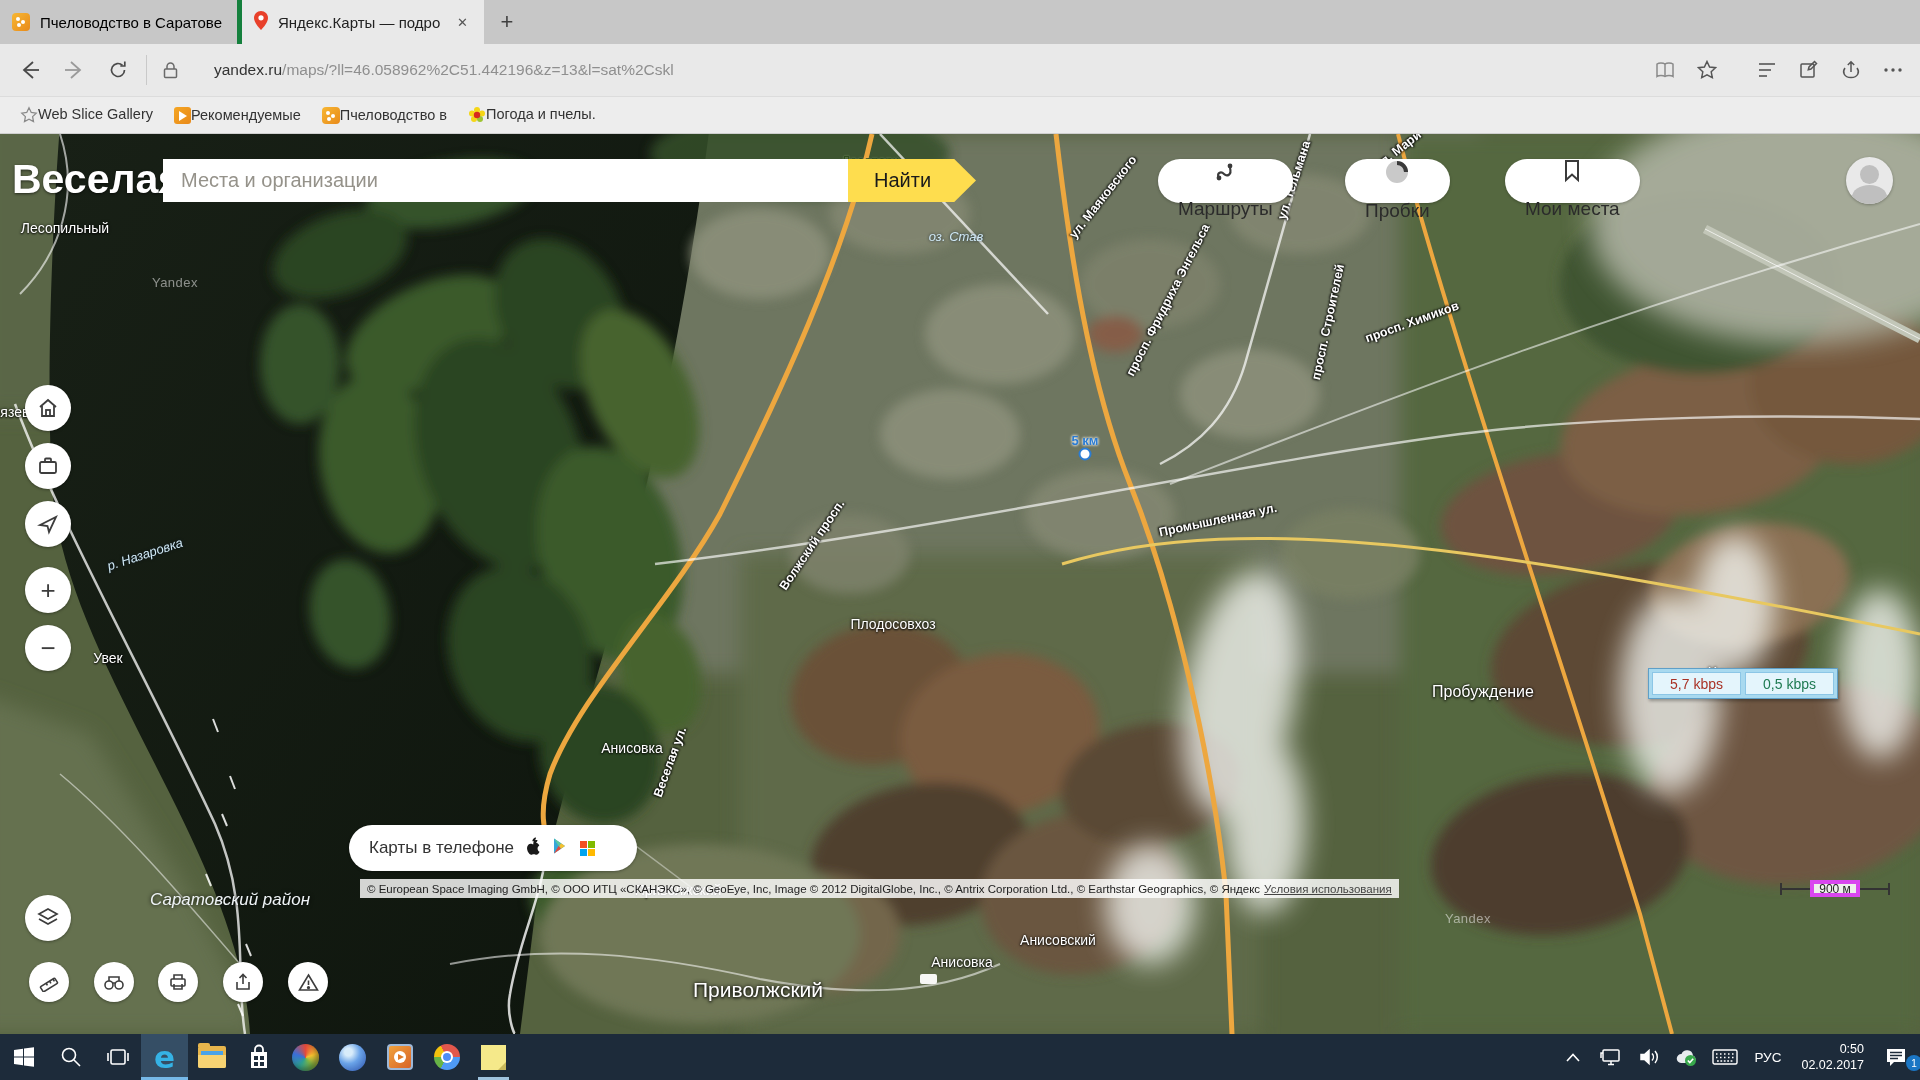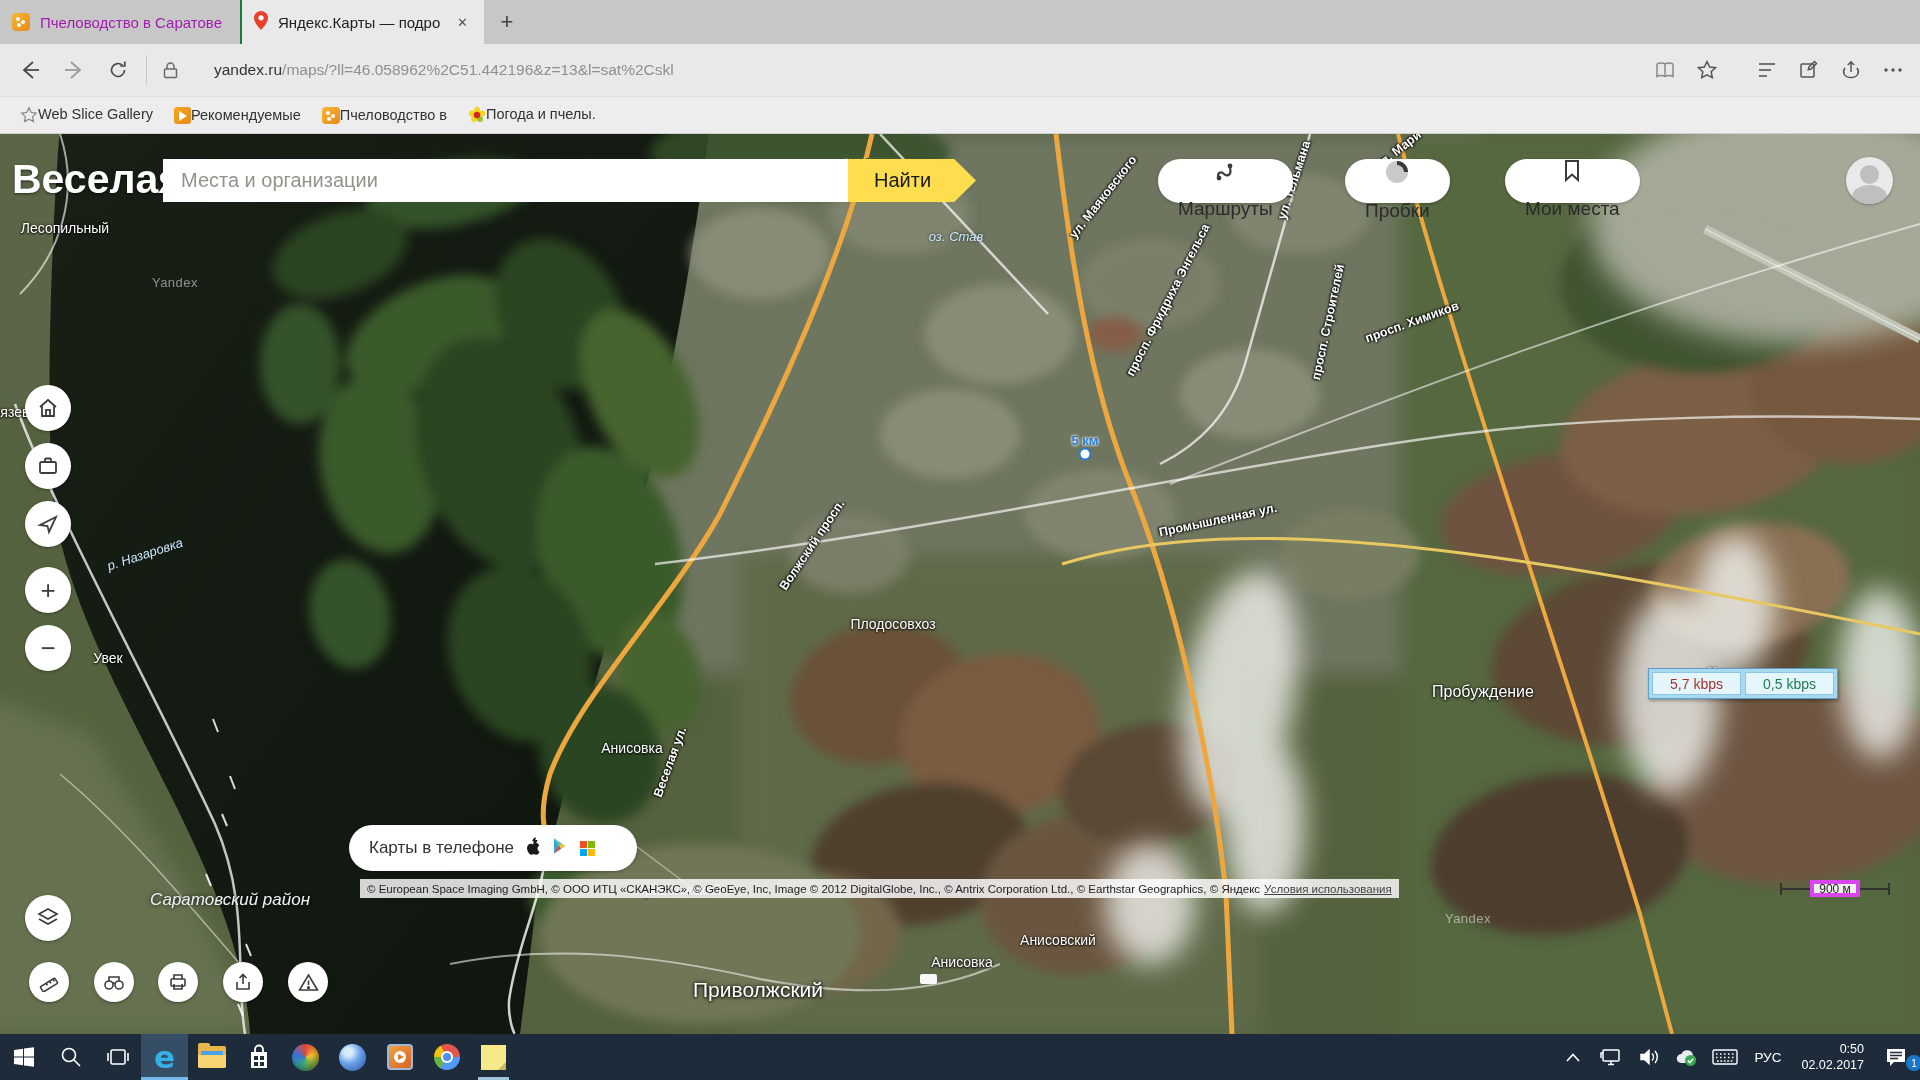--- a/index.html
+++ b/index.html
@@ -2,21 +2,21 @@
 <html><head>
 <meta charset="utf-8">
 <style>
   * { margin:0; padding:0; box-sizing:border-box; }
   html,body { width:1920px; height:1080px; overflow:hidden; }
   body { font-family:"Liberation Sans","DejaVu Sans",sans-serif; }
   .screen { position:relative; width:1920px; height:1080px; background:#4c5b3d; overflow:hidden; }
 
   
   .tabbar { position:absolute; left:0; top:0; width:100%; height:44px; background:#c7c7c7; display:flex; align-items:stretch; z-index:50; }
-  .tab { display:flex; align-items:center; gap:10px; padding:0 12px; width:242px; font-size:15px; color:#a21caf; border-right:2px solid #15803d; }
+  .tab { display:flex; align-items:center; gap:10px; padding:0 12px; width:242px; font-size:15px; color:#000000; border-right:5px solid #15803d; }
   .tab.active { background:#e9e9e9; color:#222; border-right:none; }
   .tab .title { flex:1; white-space:nowrap; overflow:hidden; }
   .tab-close { font-size:13px; color:#555; padding:2px 4px; }
   .newtab { width:46px; display:flex; align-items:center; justify-content:center; font-size:22px; color:#404040; }
   .favicon { width:18px; height:18px; flex:0 0 18px; }
   .fav-orange { background:linear-gradient(135deg,#f7b733,#e88a1a); border-radius:4px; position:relative; }
   .fav-orange i { position:absolute; width:4px; height:4px; background:#fff; border-radius:50%; }
   .fav-orange i:nth-child(1){left:4px;top:4px;} .fav-orange i:nth-child(2){left:9px;top:7px;} .fav-orange i:nth-child(3){left:5px;top:10px;}
 
   .navbar { position:absolute; left:0; top:44px; width:100%; height:52px; background:#e9e9e9; display:flex; align-items:center; z-index:50; }

